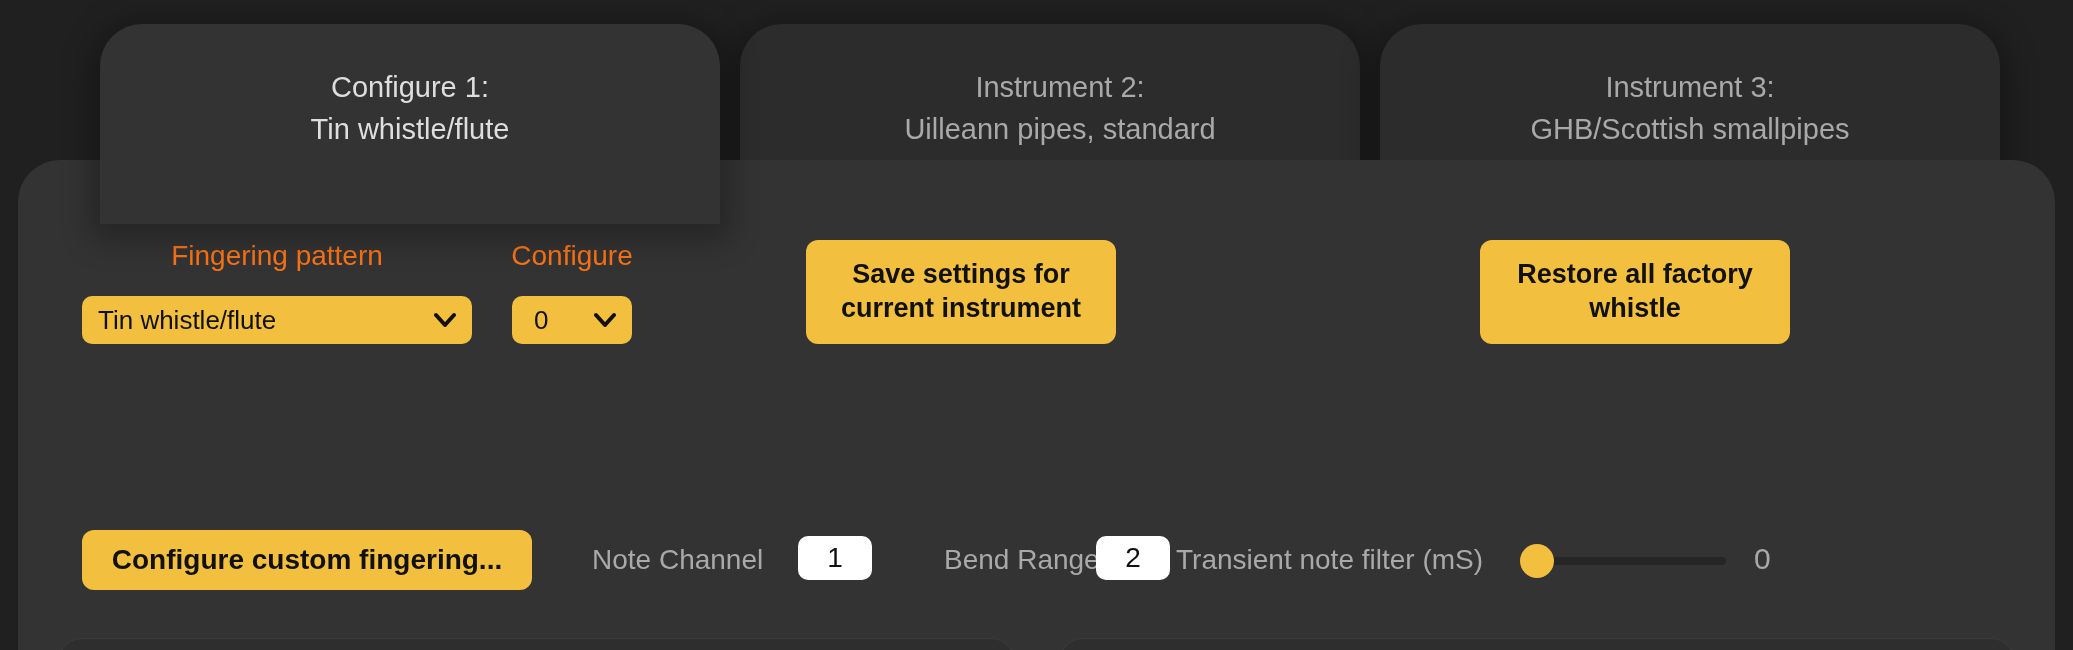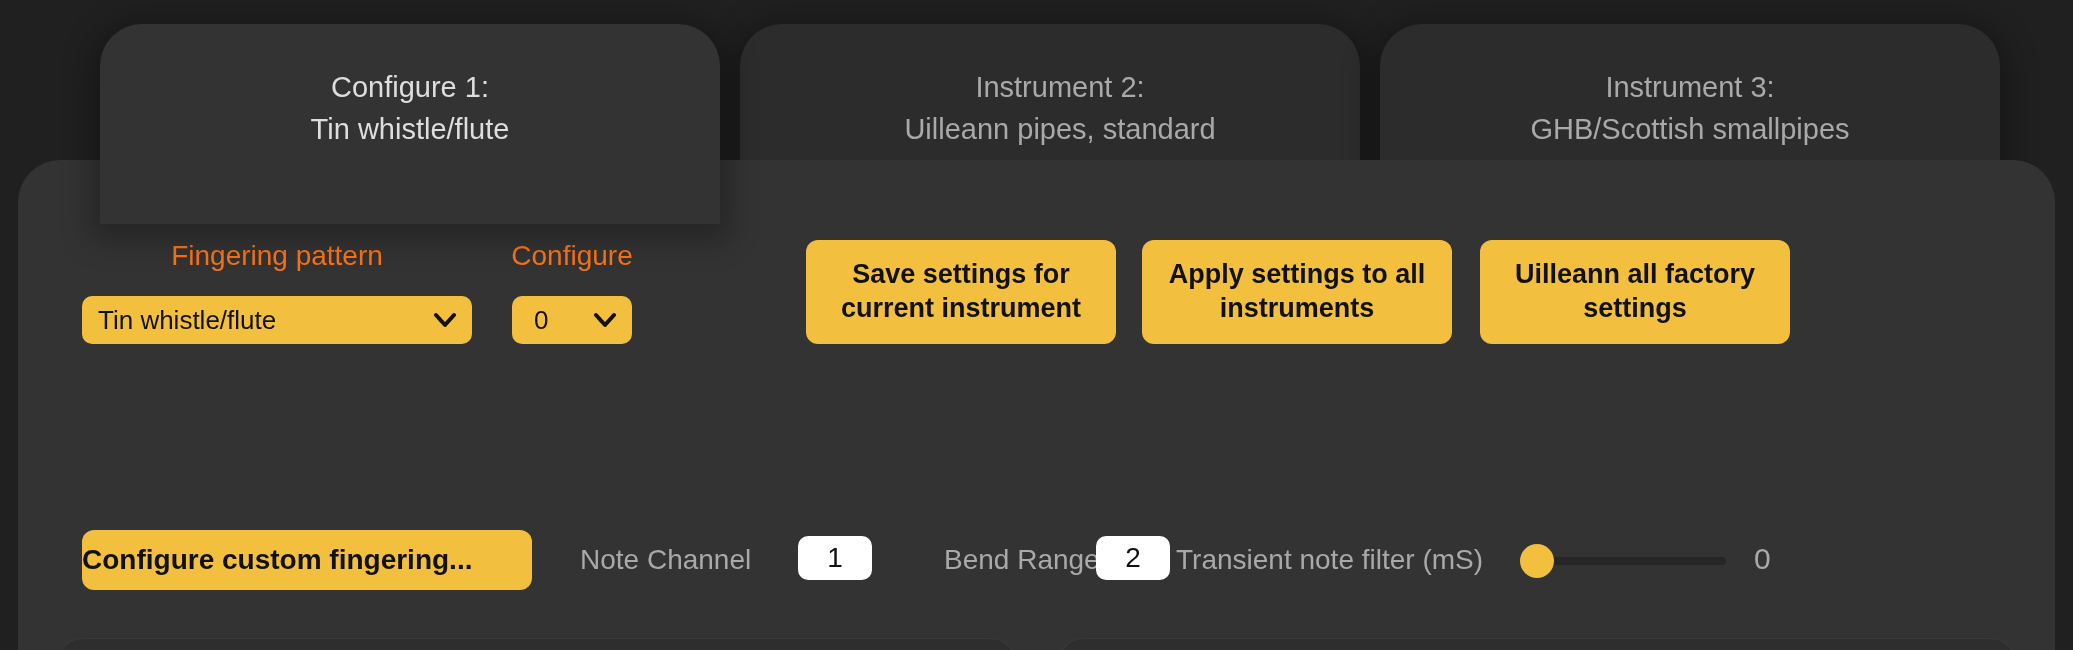--- a/index.html
+++ b/index.html
@@ -140,29 +140,30 @@
     top: 0;
     height: 60px;
     width: 450px;
     background: #f3bf3e;
     border-radius: 12px;
     color: #111;
     font-size: 28px;
     font-weight: 600;
     display:flex;
     align-items:center;
+    justify-content:center;
     cursor:pointer;
   }
   .field-label {
     color: #a9a9a9;
     font-size: 28px;
     position: absolute;
     top: 14px;
   }
-  .note-channel-label { left: 498px; text-align: right; }
+  .note-channel-label { left: 510px; text-align: right; }
   .bend-range-label   { left: 862px; }
   .transient-label    { left: 1094px; }
 
   .num-input {
     position: absolute;
     top: 6px;
     width: 74px;
     height: 44px;
     background: #fff;
     border-radius: 10px;
@@ -270,25 +271,22 @@
           <svg width="22" height="16" viewBox="0 0 22 16">
               <path d="M2 3 L11 13 L20 3" stroke="#111" stroke-width="4" fill="none" stroke-linecap="round" stroke-linejoin="round"></path>
             </svg>
         </span>
       </div>
     </div>
 
     <div class="yellow-btn btn-save">
       <span>Save settings for current instrument</span>
     </div>
-    <div class="yellow-btn btn-apply">
-      <span>Apply settings to all instruments</span>
-    </div>
     <div class="yellow-btn btn-restore">
-      <span>Uilleann all factory settings</span>
+      <span>Restore all factory whistle</span>
     </div>
 
   </div>
 
   <div class="row2">
     <div class="configure-btn">
       <span>Configure custom fingering...</span>
     </div>
 
     <div class="field-label note-channel-label">Note Channel</div>

